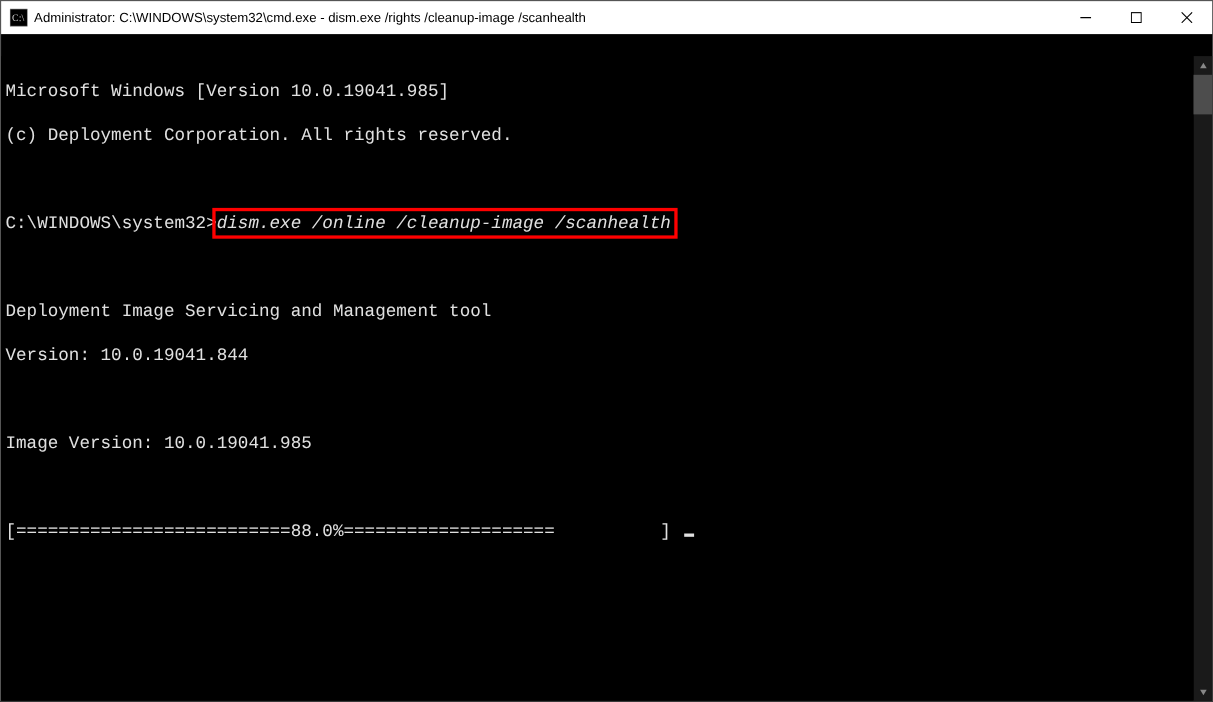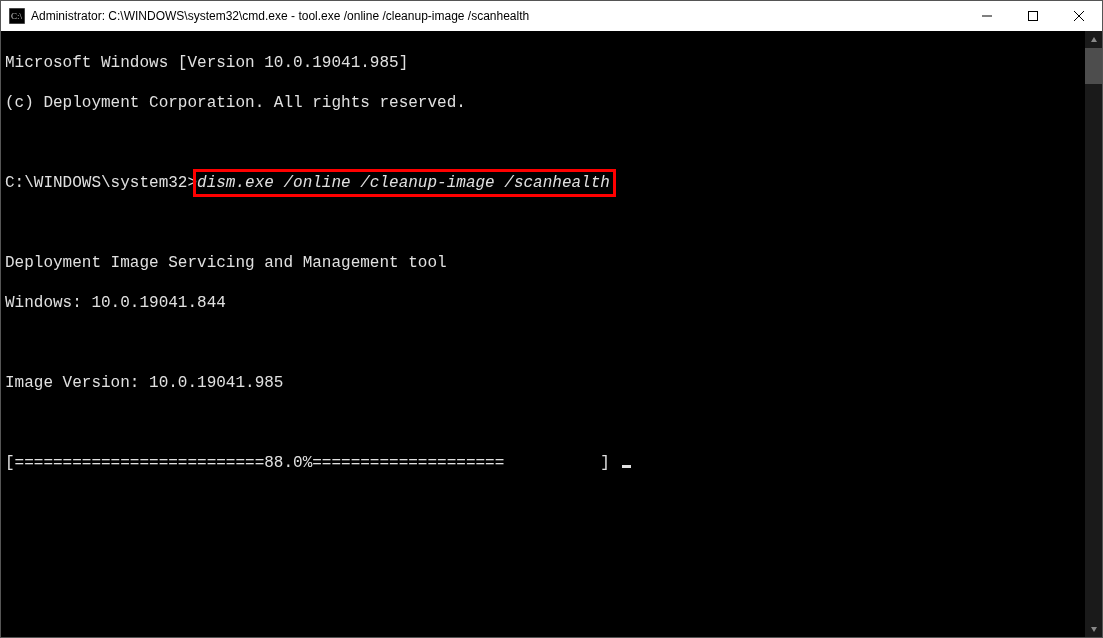--- a/index.html
+++ b/index.html
@@ -63,20 +63,21 @@
     align-items: center;
     justify-content: center;
     color: #000;
   }
   .titlebar .win-btn svg { width: 10px; height: 10px; }
 
   .body-area {
     flex: 1;
     display: flex;
     min-height: 0;
+    margin-top: 20px;
   }
   .terminal {
     flex: 1;
     background: var(--terminal-bg);
     color: var(--terminal-fg);
     font-family: Consolas, "Courier New", monospace;
     font-size: 16px;
     line-height: 20px;
     padding: 2px 4px;
     white-space: pre;
@@ -133,21 +134,21 @@
 
 <div class="window">
 
   <div class="titlebar">
     <span class="app-icon">
       <svg viewBox="0 0 16 16">
         <rect x="0" y="0" width="16" height="16" fill="#000" stroke="#888" stroke-width="1"></rect>
         <text x="2" y="11" font-size="9" fill="#ccc" font-family="Consolas">C:\</text>
       </svg>
     </span>
-    <span class="title-text">Administrator: C:\WINDOWS\system32\cmd.exe - tool.exe  /online /cleanup-image /scanhealth</span>
+    <span class="title-text">Administrator: C:\WINDOWS\system32\cmd.exe - dism.exe  /rights /cleanup-image /scanhealth</span>
     <div class="win-controls">
       <div class="win-btn">
         <svg viewBox="0 0 10 10">
             <line x1="0" y1="5" x2="10" y2="5" stroke="currentColor" stroke-width="1"></line>
           </svg>
       </div>
       <div class="win-btn">
         <svg viewBox="0 0 10 10">
             <rect x="0.5" y="0.5" width="9" height="9" fill="none" stroke="currentColor" stroke-width="1"></rect>
           </svg>
@@ -163,21 +164,21 @@
 
   <div class="body-area">
 
     <div class="terminal">
 <span class="line">Microsoft Windows [Version 10.0.19041.985]</span>
 <span class="line">(c) Deployment Corporation. All rights reserved.</span>
 <span class="line"> </span>
 <span class="line"><span>C:\WINDOWS\system32&gt;</span><span class="highlight-box"><span>dism.exe /online /cleanup-image /scanhealth</span></span></span>
 <span class="line"> </span>
 <span class="line">Deployment Image Servicing and Management tool</span>
-<span class="line">Windows: 10.0.19041.844</span>
+<span class="line">Version: 10.0.19041.844</span>
 <span class="line"> </span>
 <span class="line">Image Version: 10.0.19041.985</span>
 <span class="line"> </span>
 <span class="line"><span>[==========================88.0%====================          ] </span><span class="cursor"></span></span>
     </div>
 
     <div class="scrollbar">
       <div class="sb-btn">
         <svg viewBox="0 0 8 8">
             <polygon points="4,1 7,6 1,6" fill="currentColor"></polygon>

